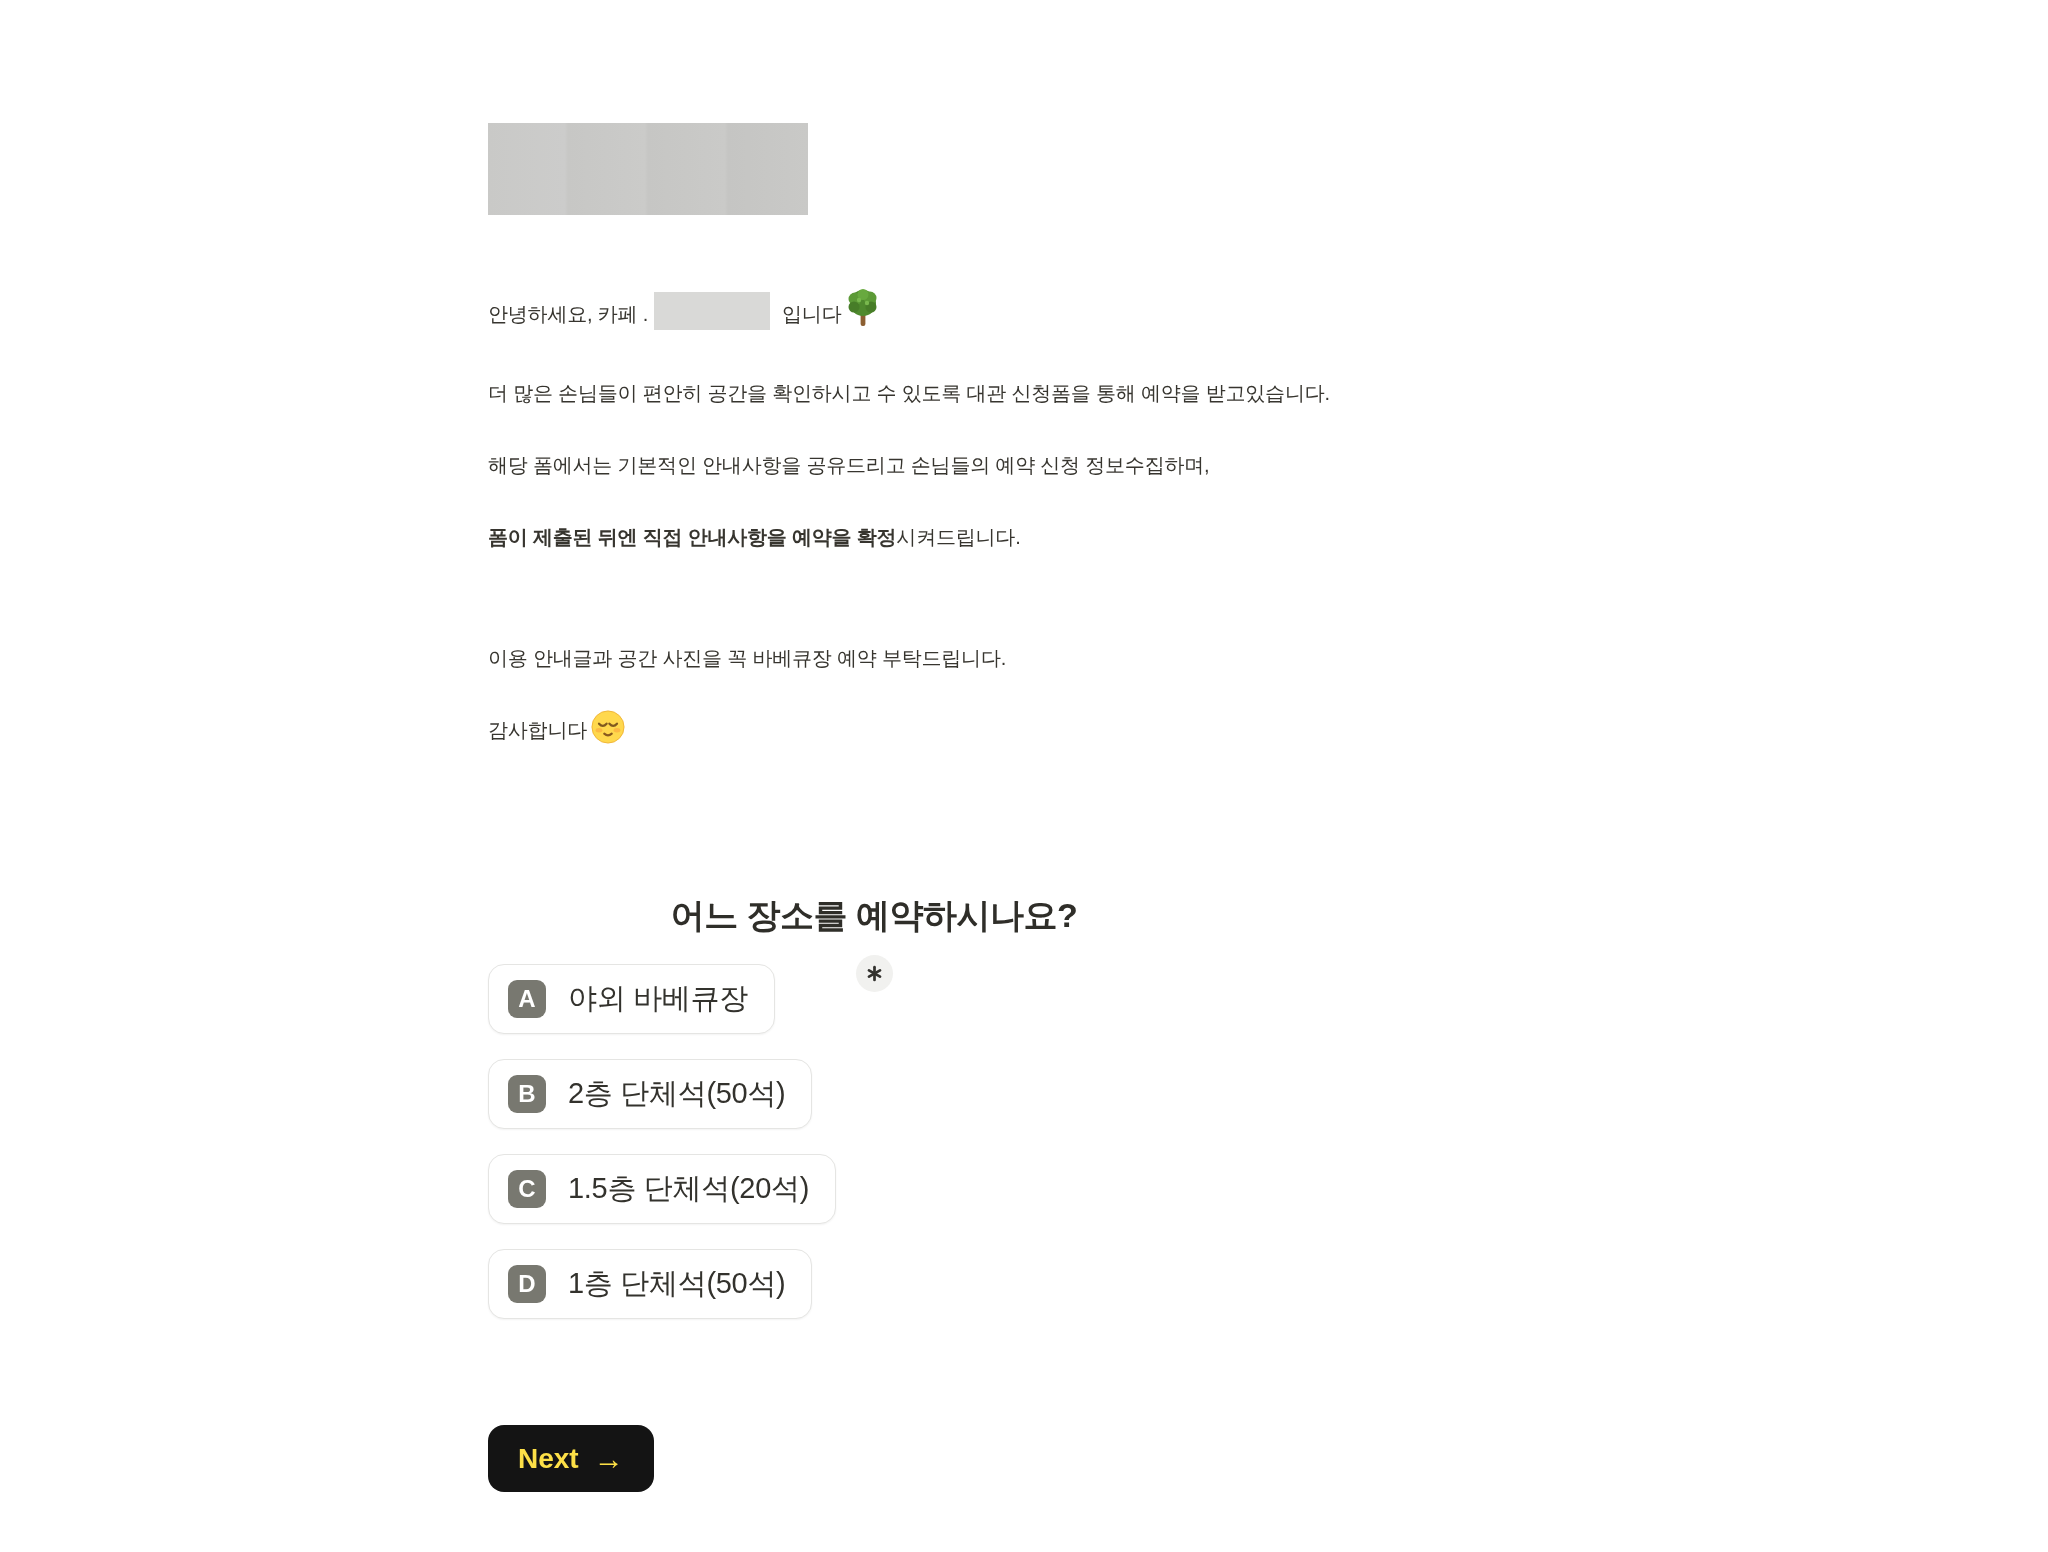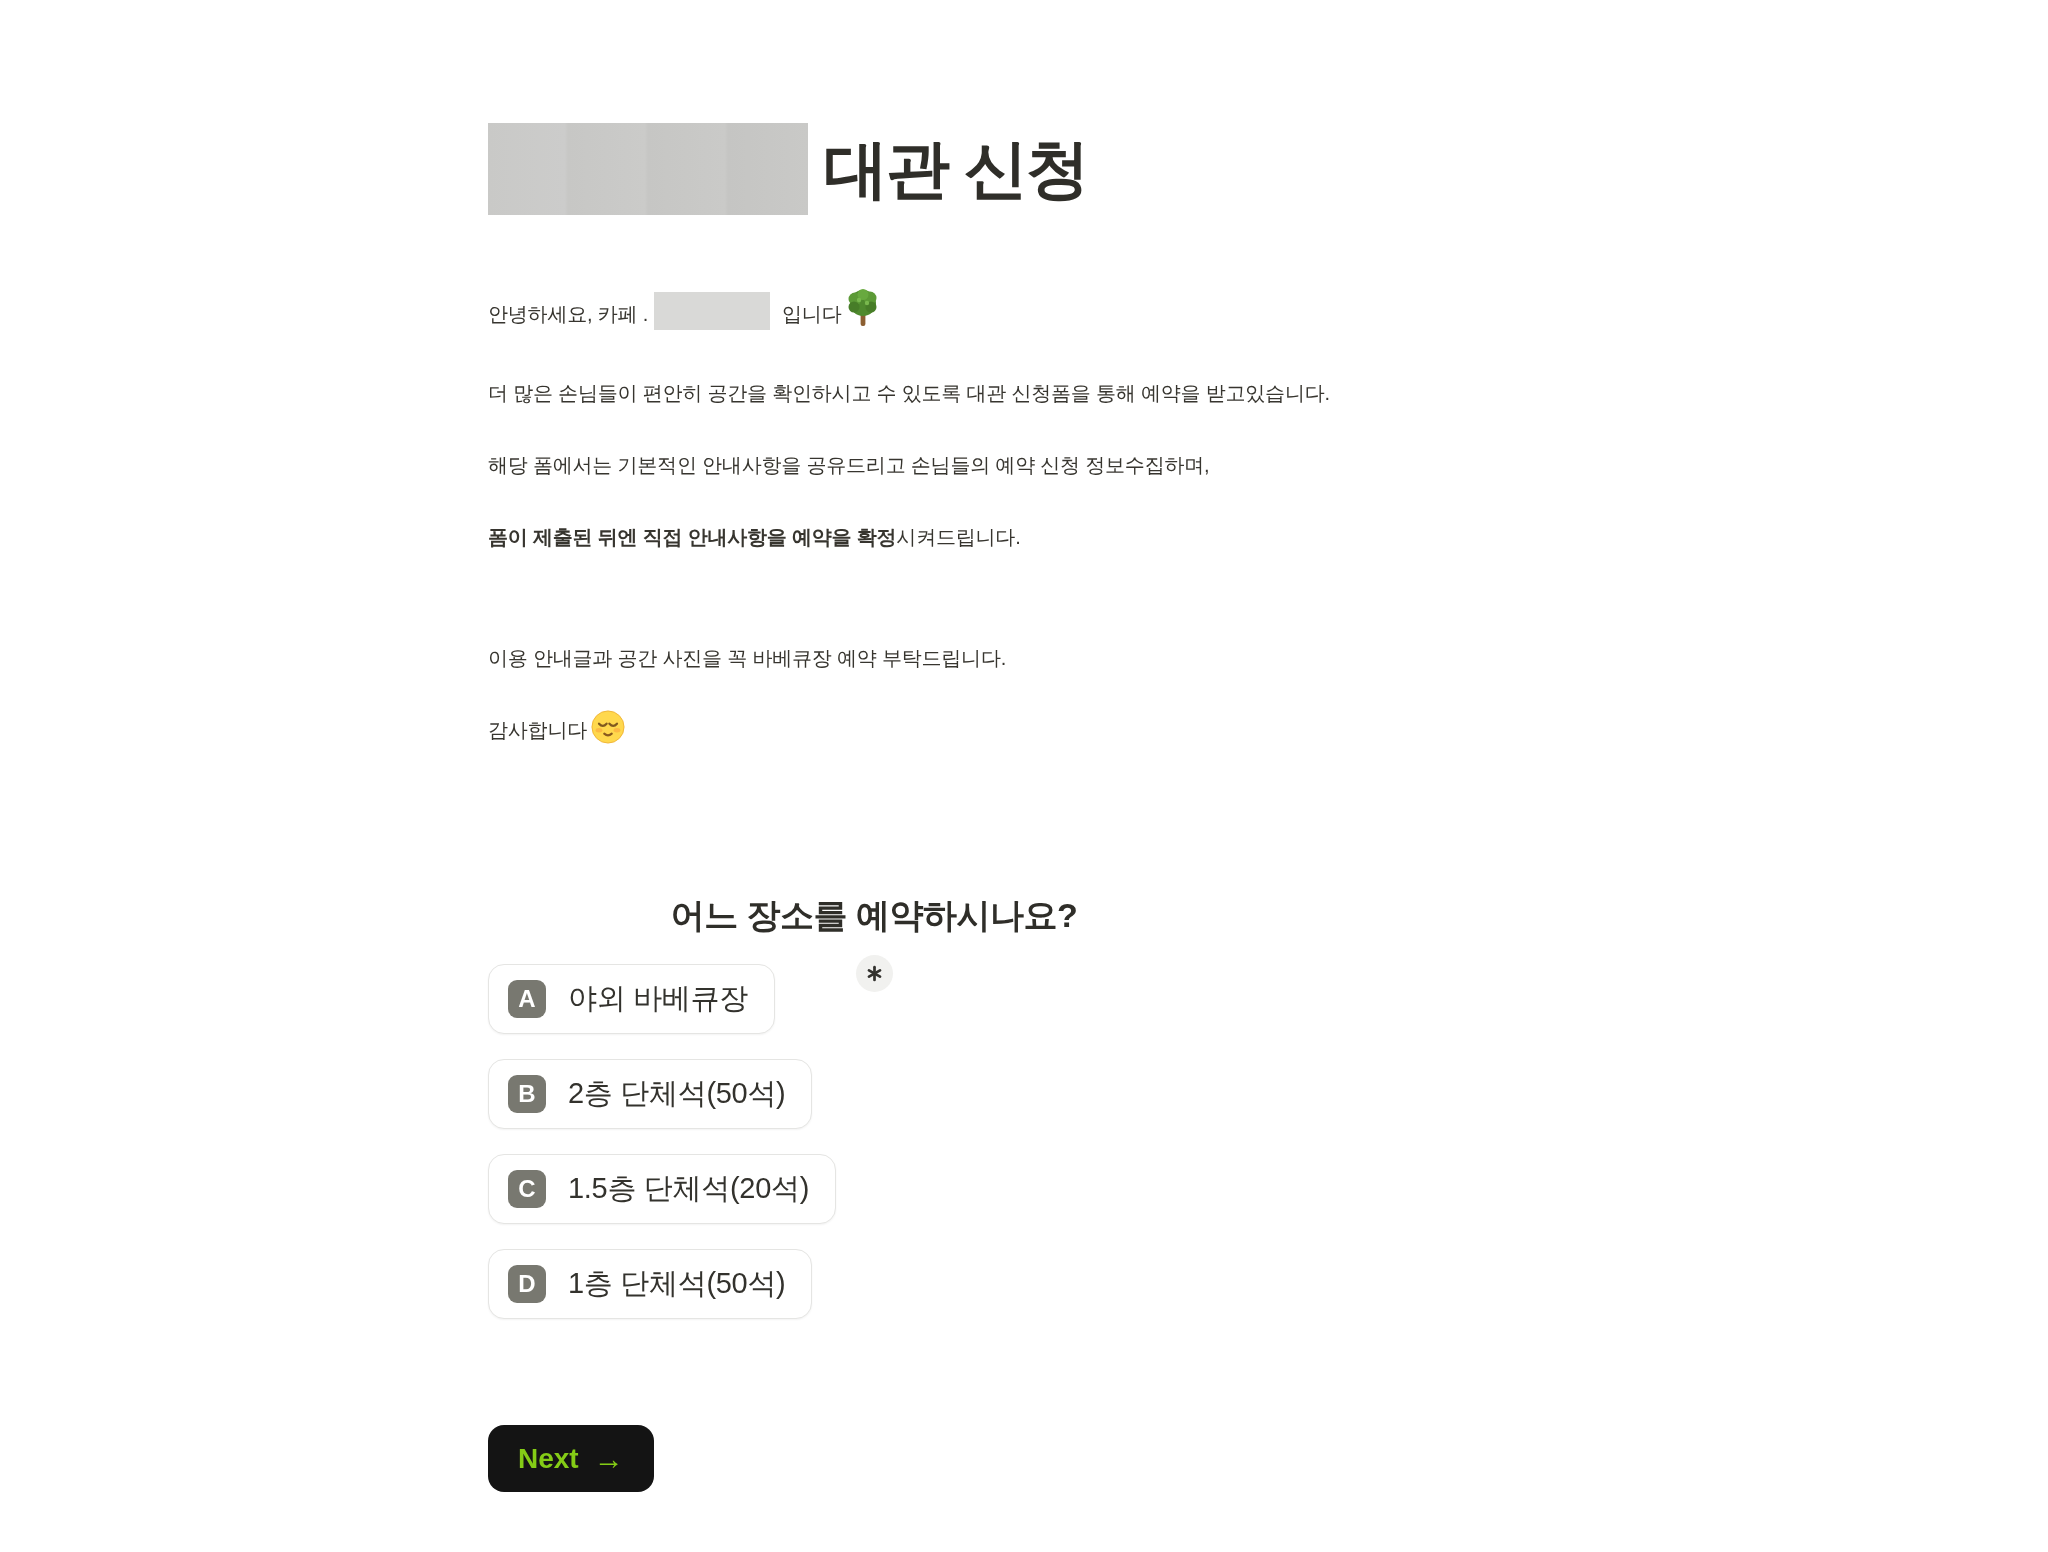--- a/index.html
+++ b/index.html
@@ -134,38 +134,37 @@
   }
   
   .next-row { margin-top: 106px; }
   .next-button {
     display: inline-flex;
     align-items: center;
     gap: 15px;
     height: 67px;
     padding: 0 30px;
     background: var(--button_bg);
-    color: #84cc16;
+    color: #fde047;
     border: none;
     border-radius: 16px;
     font-family: inherit;
     font-size: 28px;
     font-weight: 700;
     cursor: pointer;
   }
   .next-arrow { font-size: 30px; font-weight: 400; line-height: 1; }
 </style>
 </head>
 <body>
 
 <div class="content">
 
   <div class="title-row">
     <div class="redaction-lg"></div>
-    <h1 class="page-title">대관 신청</h1>
   </div>
 
   <div class="intro">
     <p><span>안녕하세요, 카페 .</span><span class="redaction-sm"></span><span>입니다</span><span class="emoji"><svg width="36" height="40" viewBox="0 0 36 40">
         <rect x="15.6" y="24" width="4.8" height="14" rx="2" fill="#8c5f32"></rect>
         <circle cx="18" cy="15" r="13" fill="#4f8a2e"></circle>
         <circle cx="10" cy="11" r="6.5" fill="#5c9a36"></circle>
         <circle cx="25" cy="10" r="6.5" fill="#5c9a36"></circle>
         <circle cx="18" cy="6.5" r="5.5" fill="#68a93f"></circle>
         <circle cx="9" cy="19" r="5.5" fill="#477d28"></circle>

